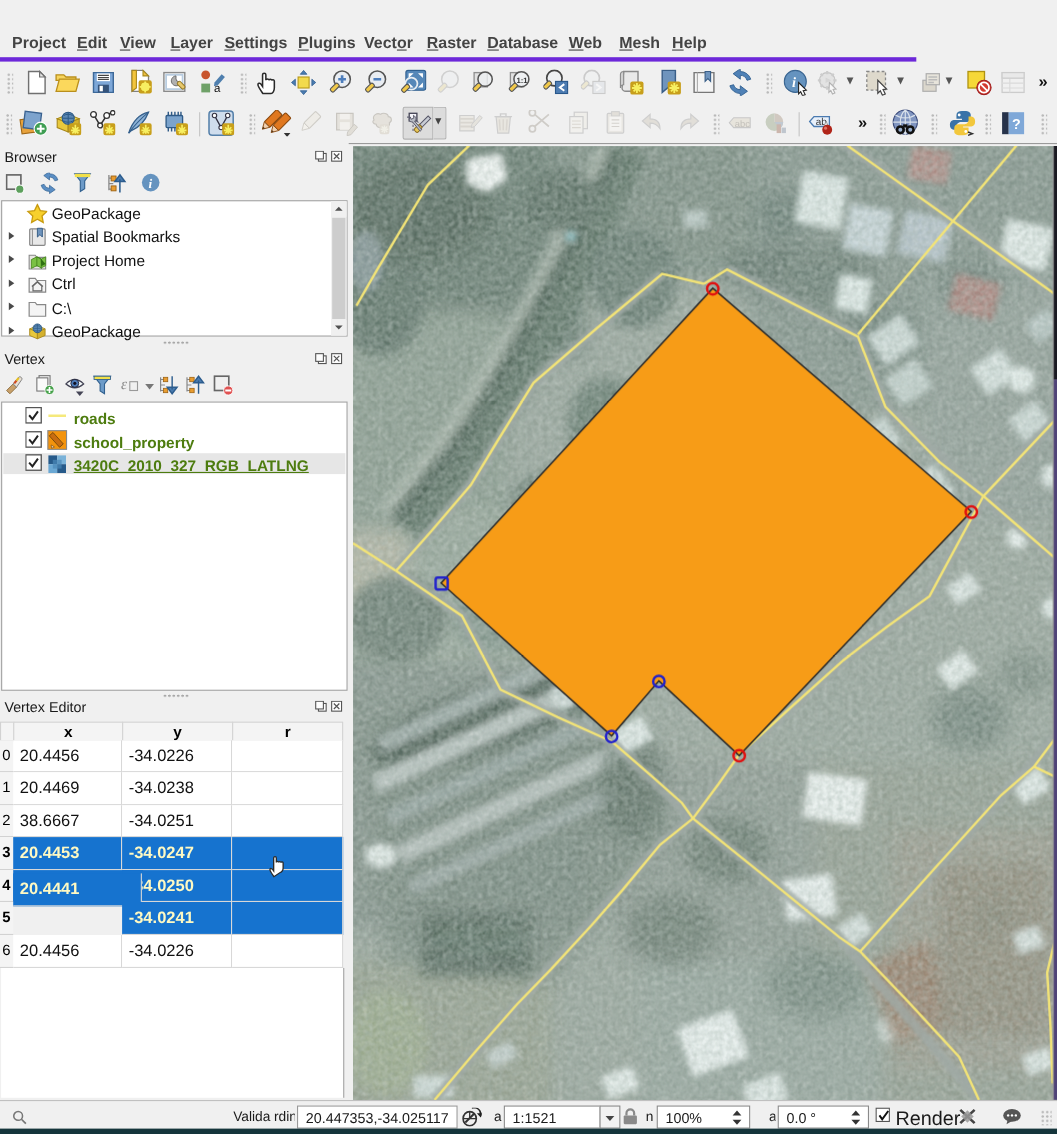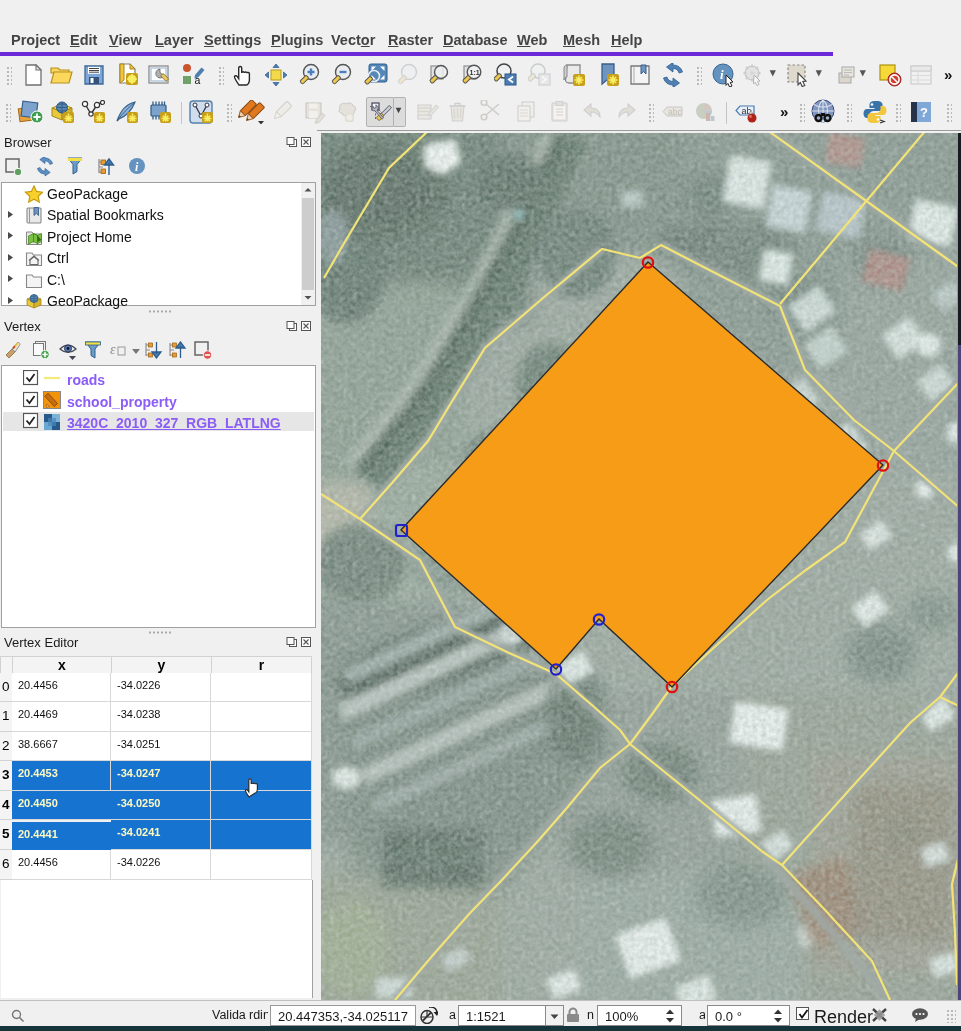--- a/index.html
+++ b/index.html
@@ -25,25 +25,25 @@
 .sepline { position:absolute; top:8px; width:1px; height:22px; background:#c4c4c4; }
 .chev { position:absolute; font-size:15px; font-weight:bold; color:#111; top:9px; }
 
 #left { position:absolute; left:0; top:130px; width:317px; height:870px; background:#f0f0f0; }
 .ptitle { position:absolute; font-size:13px; color:#1a1a1a; }
 .white-area { position:absolute; background:#ffffff; border:1px solid #a0a0a0; }
 .treerow { position:absolute; left:0; height:22px; font-size:14px; color:#111; }
 .splitdots { position:absolute; left:148px; width:24px; height:3px;
   background-image:radial-gradient(circle,#a8a8a8 1px, transparent 1.2px); background-size:4px 3px; }
 
-.lrow { position:absolute; font-size:14px; font-weight:bold; color:#8b5cf6; }
+.lrow { position:absolute; font-size:14px; font-weight:bold; color:#4d7c0f; }
 .vh { position:absolute; background:#f4f4f4; border:1px solid #d2d2d2; font-weight:bold;
   font-size:14px; text-align:center; color:#000; }
 .vc { position:absolute; background:#fff; border-bottom:1px solid #d8d8d8; border-right:1px solid #d8d8d8;
-  font-size:11px; color:#111; padding:6px 0 0 6px; }
+  font-size:15px; color:#111; padding:6px 0 0 6px; }
 .vc.sel { background:#1673cf; color:#fef9c3; font-weight:bold; }
 .rowh { position:absolute; left:0; width:12px; background:#f4f4f4; border-bottom:1px solid #d2d2d2;
   font-size:13.5px; color:#000; padding-top:6px; padding-left:2px; }
 
 #map { position:absolute; left:321px; top:133px; width:640px; height:867px; background:#8fa096; overflow:hidden; }
 
 #status { position:absolute; left:0; top:1000px; width:961px; height:26px; background:#f0f0f0;
   border-top:1px solid #c0c0c0; font-size:12.5px; color:#1a1a1a; }
 #bottomedge { position:absolute; left:0; top:1026px; width:961px; height:5px; background:#15353b; }
 .sbox { position:absolute; top:4px; height:21px; background:#fff; border:1px solid #999; }
@@ -628,21 +628,21 @@
     <div class="vc" style="left:211px;top:602px;width:101px;height:29px"></div>
     <div class="rowh" style="top:631px;height:30px;font-weight:bold">3</div>
     <div class="vc sel" style="left:12px;top:631px;width:99px;height:30px">20.4453</div>
     <div class="vc sel" style="left:111px;top:631px;width:100px;height:30px">-34.0247</div>
     <div class="vc sel" style="left:211px;top:631px;width:101px;height:30px"></div>
     <div class="rowh" style="top:661px;height:29px;font-weight:bold">4</div>
     <div class="vc sel" style="left:12px;top:661px;width:119px;height:29px">20.4450</div>
     <div class="vc sel" style="left:111px;top:661px;width:100px;height:29px">-34.0250</div>
     <div class="vc sel" style="left:211px;top:661px;width:101px;height:29px"></div>
     <div class="rowh" style="top:690px;height:30px;font-weight:bold">5</div>
-    <div class="vc sel" style="left:12px;top:692px;width:101px;height:30px">20.4441</div>
+    <div class="vc sel" style="left:12px;top:664px;width:117px;height:30px">20.4441</div>
     <div class="vc sel" style="left:111px;top:690px;width:100px;height:30px">-34.0241</div>
     <div class="vc sel" style="left:211px;top:690px;width:101px;height:30px"></div>
     <div class="rowh" style="top:720px;height:30px">6</div>
     <div class="vc" style="left:12px;top:720px;width:99px;height:30px">20.4456</div>
     <div class="vc" style="left:111px;top:720px;width:100px;height:30px">-34.0226</div>
     <div class="vc" style="left:211px;top:720px;width:101px;height:30px"></div>
     <div class="white-area" style="left:1px;top:750px;width:312px;height:118px;border:none;border-right:1px solid #a0a0a0"></div>
     <svg style="position:absolute;left:243px;top:645px" width="22" height="24" viewBox="0 0 22 24">
         <path d="M6 22 c-1.6 -2.4 -4 -5.6 -3.6 -6.8 c.5 -1.1 1.8 -.6 2.4 .2 l1 1.4 V5 c0 -1.6 2.4 -1.6 2.4 0 v4 c0 -1.3 2.1 -1.3 2.2 0 c.2 -1.1 2 -1 2.1 .2 c.2 -1 1.9 -.8 1.9 .4 V14 c0 2 -1.2 4 -2.4 4 z" fill="#fff" stroke="#2a2a2a" stroke-width="1.2"></path>
       </svg>

